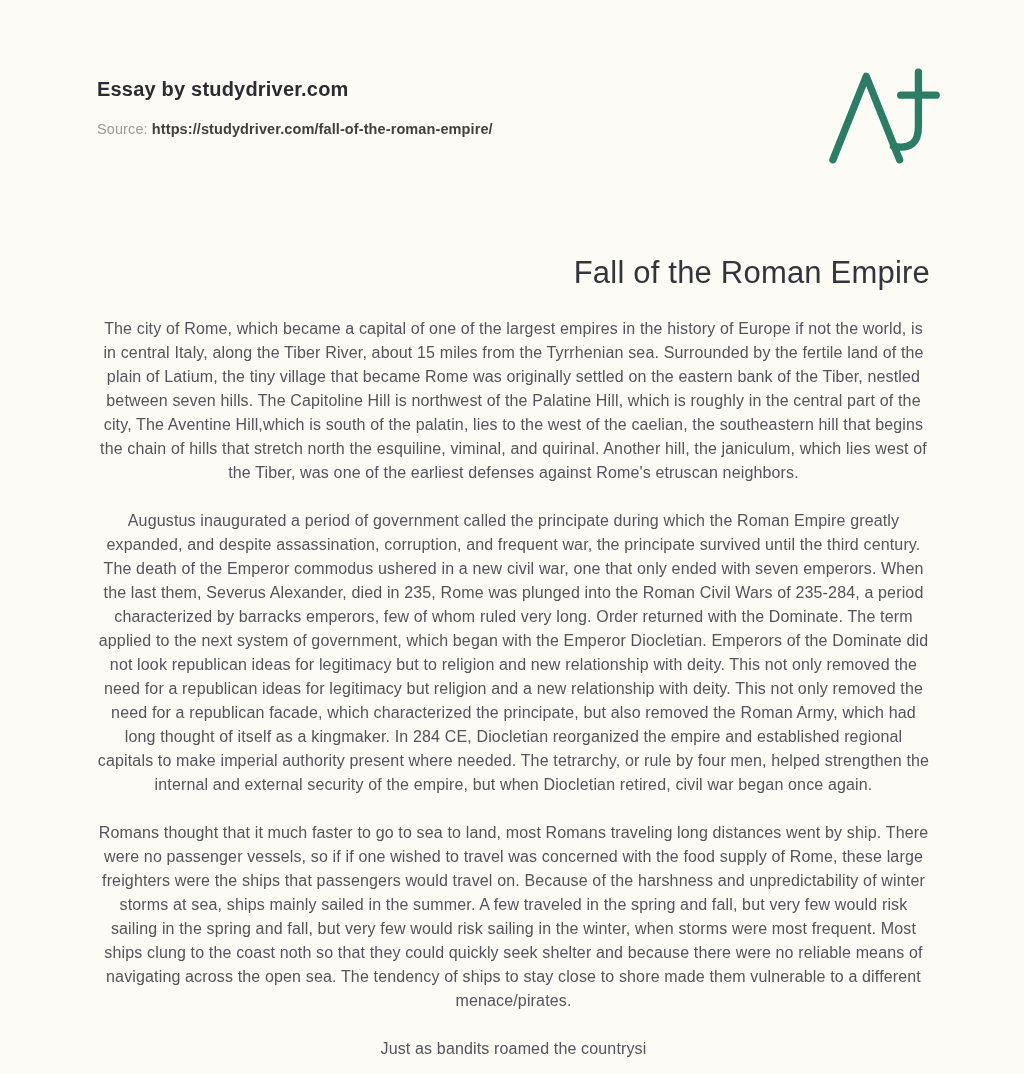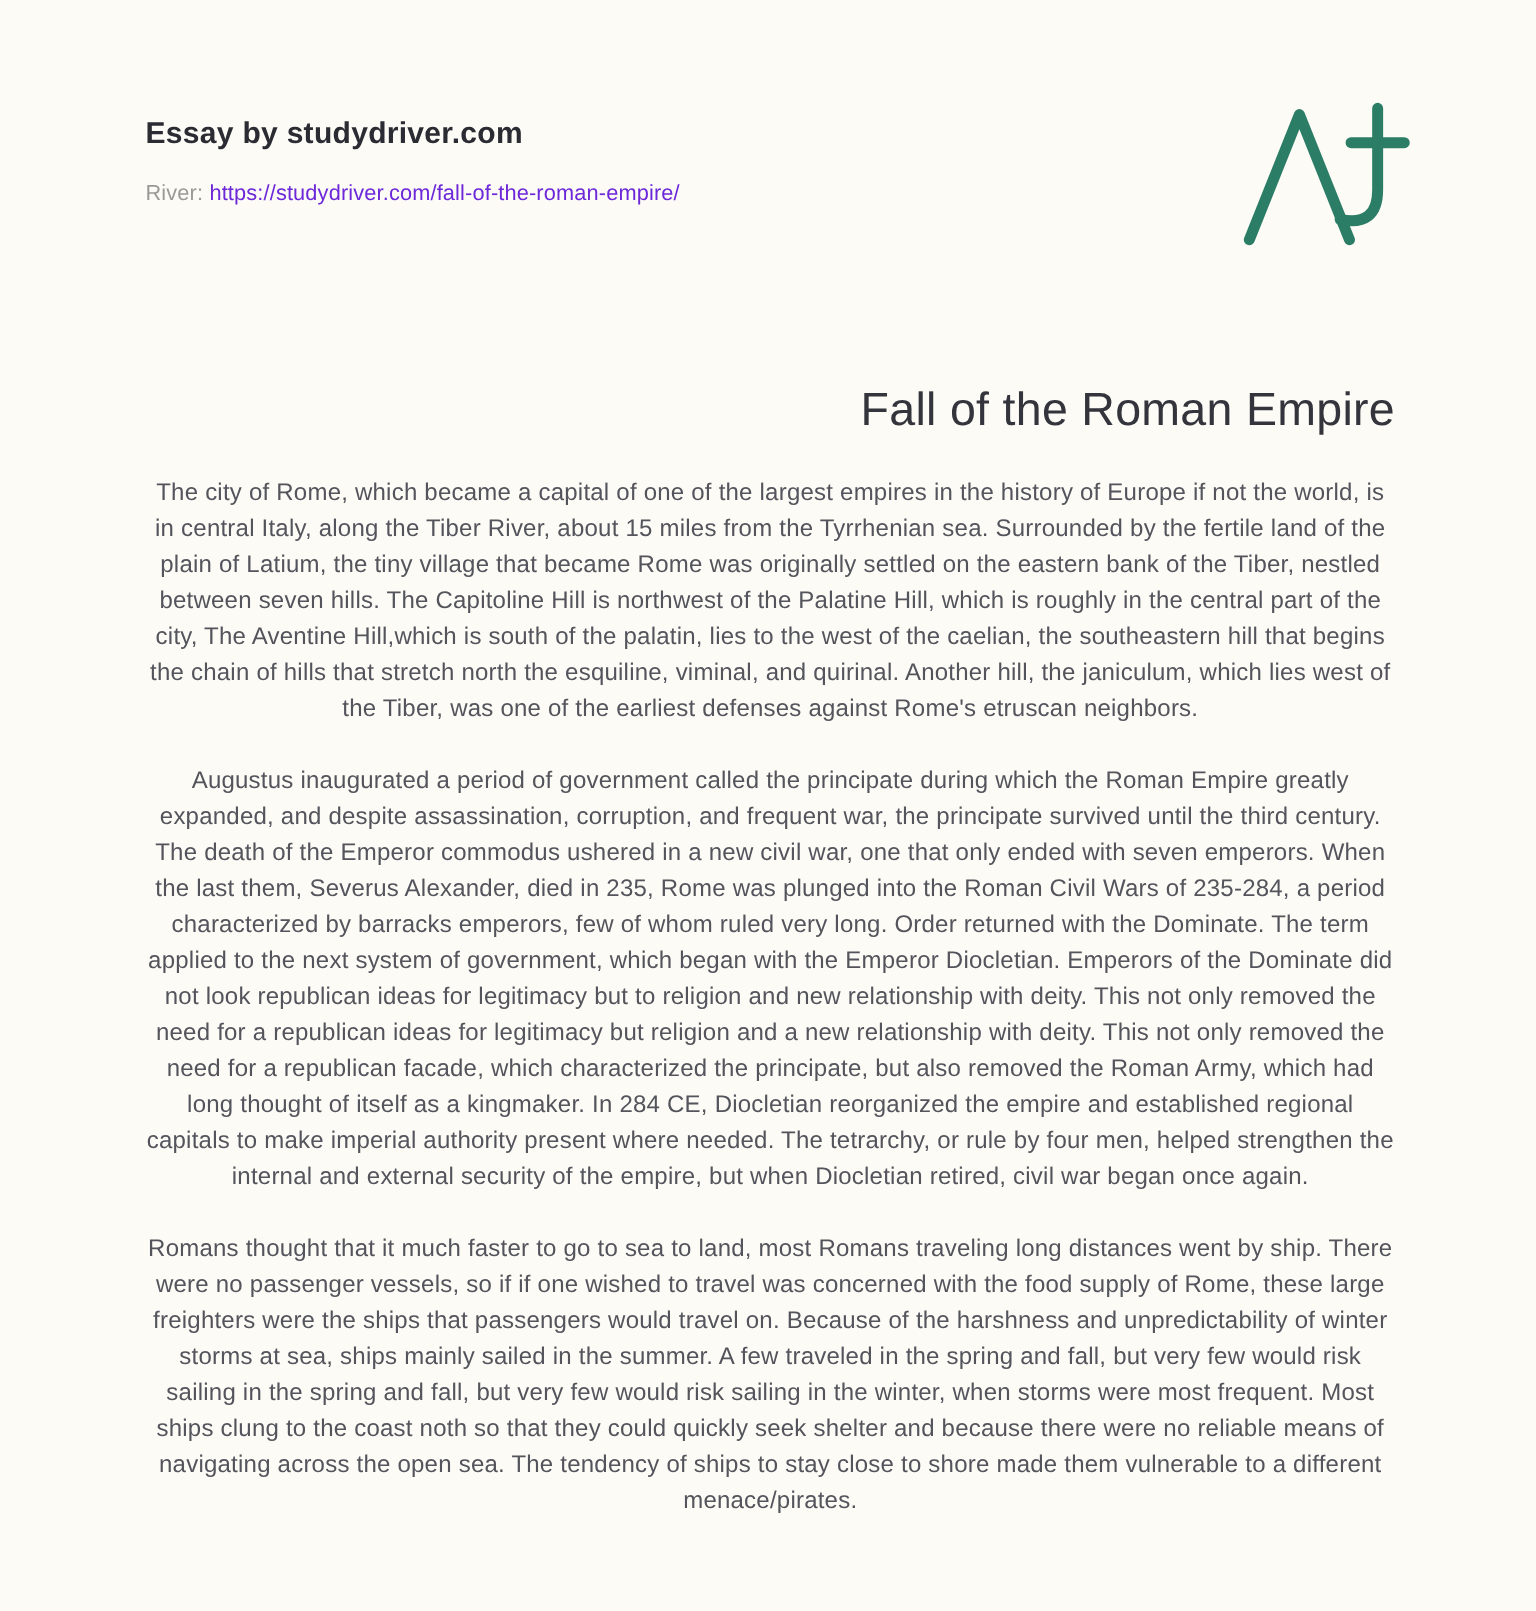--- a/index.html
+++ b/index.html
@@ -24,23 +24,24 @@
     color: #2a2b33;
     letter-spacing: 0.2px;
   }
   .source-line {
     margin-top: 20px;
     font-size: 14.5px;
     color: #9a9a98;
     letter-spacing: 0.1px;
   }
   .source-link {
-    color: #6d28d9;
+    color: #404040;
     text-decoration: none;
     cursor: pointer;
+    font-weight: bold;
   }
   .logo {
     position: absolute;
     top: 68px;
     right: 82px;
     width: 116px;
     height: 96px;
   }
   .logo svg { width: 100%; height: 100%; }
   .essay-title {
@@ -65,35 +66,36 @@
   }
 </style>
 </head>
 <body>
 
 <div class="page">
 
   <div class="byline">Essay by studydriver.com</div>
 
   <div class="source-line">
-    <span>River:</span>
+    <span>Source:</span>
     <a class="source-link">https://studydriver.com/fall-of-the-roman-empire/</a>
   </div>
 
   <div class="logo">
     <svg viewBox="0 0 110 92" fill="none" xmlns="http://www.w3.org/2000/svg">
       <g stroke="#2c7d66" stroke-width="7" stroke-linecap="round" stroke-linejoin="round" fill="none">
         <path d="M6 88 L38 8 L70 88"></path>
         <path d="M88 4 L88 56 Q88 80 64 75"></path>
         <path d="M71 26 L105 26"></path>
       </g>
     </svg>
   </div>
 
   <h1 class="essay-title">Fall of the Roman Empire</h1>
 
   <div class="essay-body">
     <p>The city of Rome, which became a capital of one of the largest empires in the history of Europe if not the world, is in central Italy, along the Tiber River, about 15 miles from the Tyrrhenian sea. Surrounded by the fertile land of the plain of Latium, the tiny village that became Rome was originally settled on the eastern bank of the Tiber, nestled between seven hills. The Capitoline Hill is northwest of the Palatine Hill, which is roughly in the central part of the city, The Aventine Hill,which is south of the palatin, lies to the west of the caelian, the southeastern hill that begins the chain of hills that stretch north the esquiline, viminal, and quirinal. Another hill, the janiculum, which lies west of the Tiber, was one of the earliest defenses against Rome's etruscan neighbors.</p>
     <p>Augustus inaugurated a period of government called the principate during which the Roman Empire greatly expanded, and despite assassination, corruption, and frequent war, the principate survived until the third century. The death of the Emperor commodus ushered in a new civil war, one that only ended with seven emperors. When the last them, Severus Alexander, died in 235, Rome was plunged into the Roman Civil Wars of 235-284, a period characterized by barracks emperors, few of whom ruled very long. Order returned with the Dominate. The term applied to the next system of government, which began with the Emperor Diocletian. Emperors of the Dominate did not look republican ideas for legitimacy but to religion and new relationship with deity. This not only removed the need for a republican ideas for legitimacy but religion and a new relationship with deity. This not only removed the need for a republican facade, which characterized the principate, but also removed the Roman Army, which had long thought of itself as a kingmaker. In 284 CE, Diocletian reorganized the empire and established regional capitals to make imperial authority present where needed. The tetrarchy, or rule by four men, helped strengthen the internal and external security of the empire, but when Diocletian retired, civil war began once again.</p>
     <p>Romans thought that it much faster to go to sea to land, most Romans traveling long distances went by ship. There were no passenger vessels, so if if one wished to travel was concerned with the food supply of Rome, these large freighters were the ships that passengers would travel on. Because of the harshness and unpredictability of winter storms at sea, ships mainly sailed in the summer. A few traveled in the spring and fall, but very few would risk sailing in the spring and fall, but very few would risk sailing in the winter, when storms were most frequent. Most ships clung to the coast noth so that they could quickly seek shelter and because there were no reliable means of navigating across the open sea. The tendency of ships to stay close to shore made them vulnerable to a different menace/pirates.</p>
+    <p>Just as bandits roamed the countrysi</p>
   </div>
 
 </div>
 
 </body></html>

